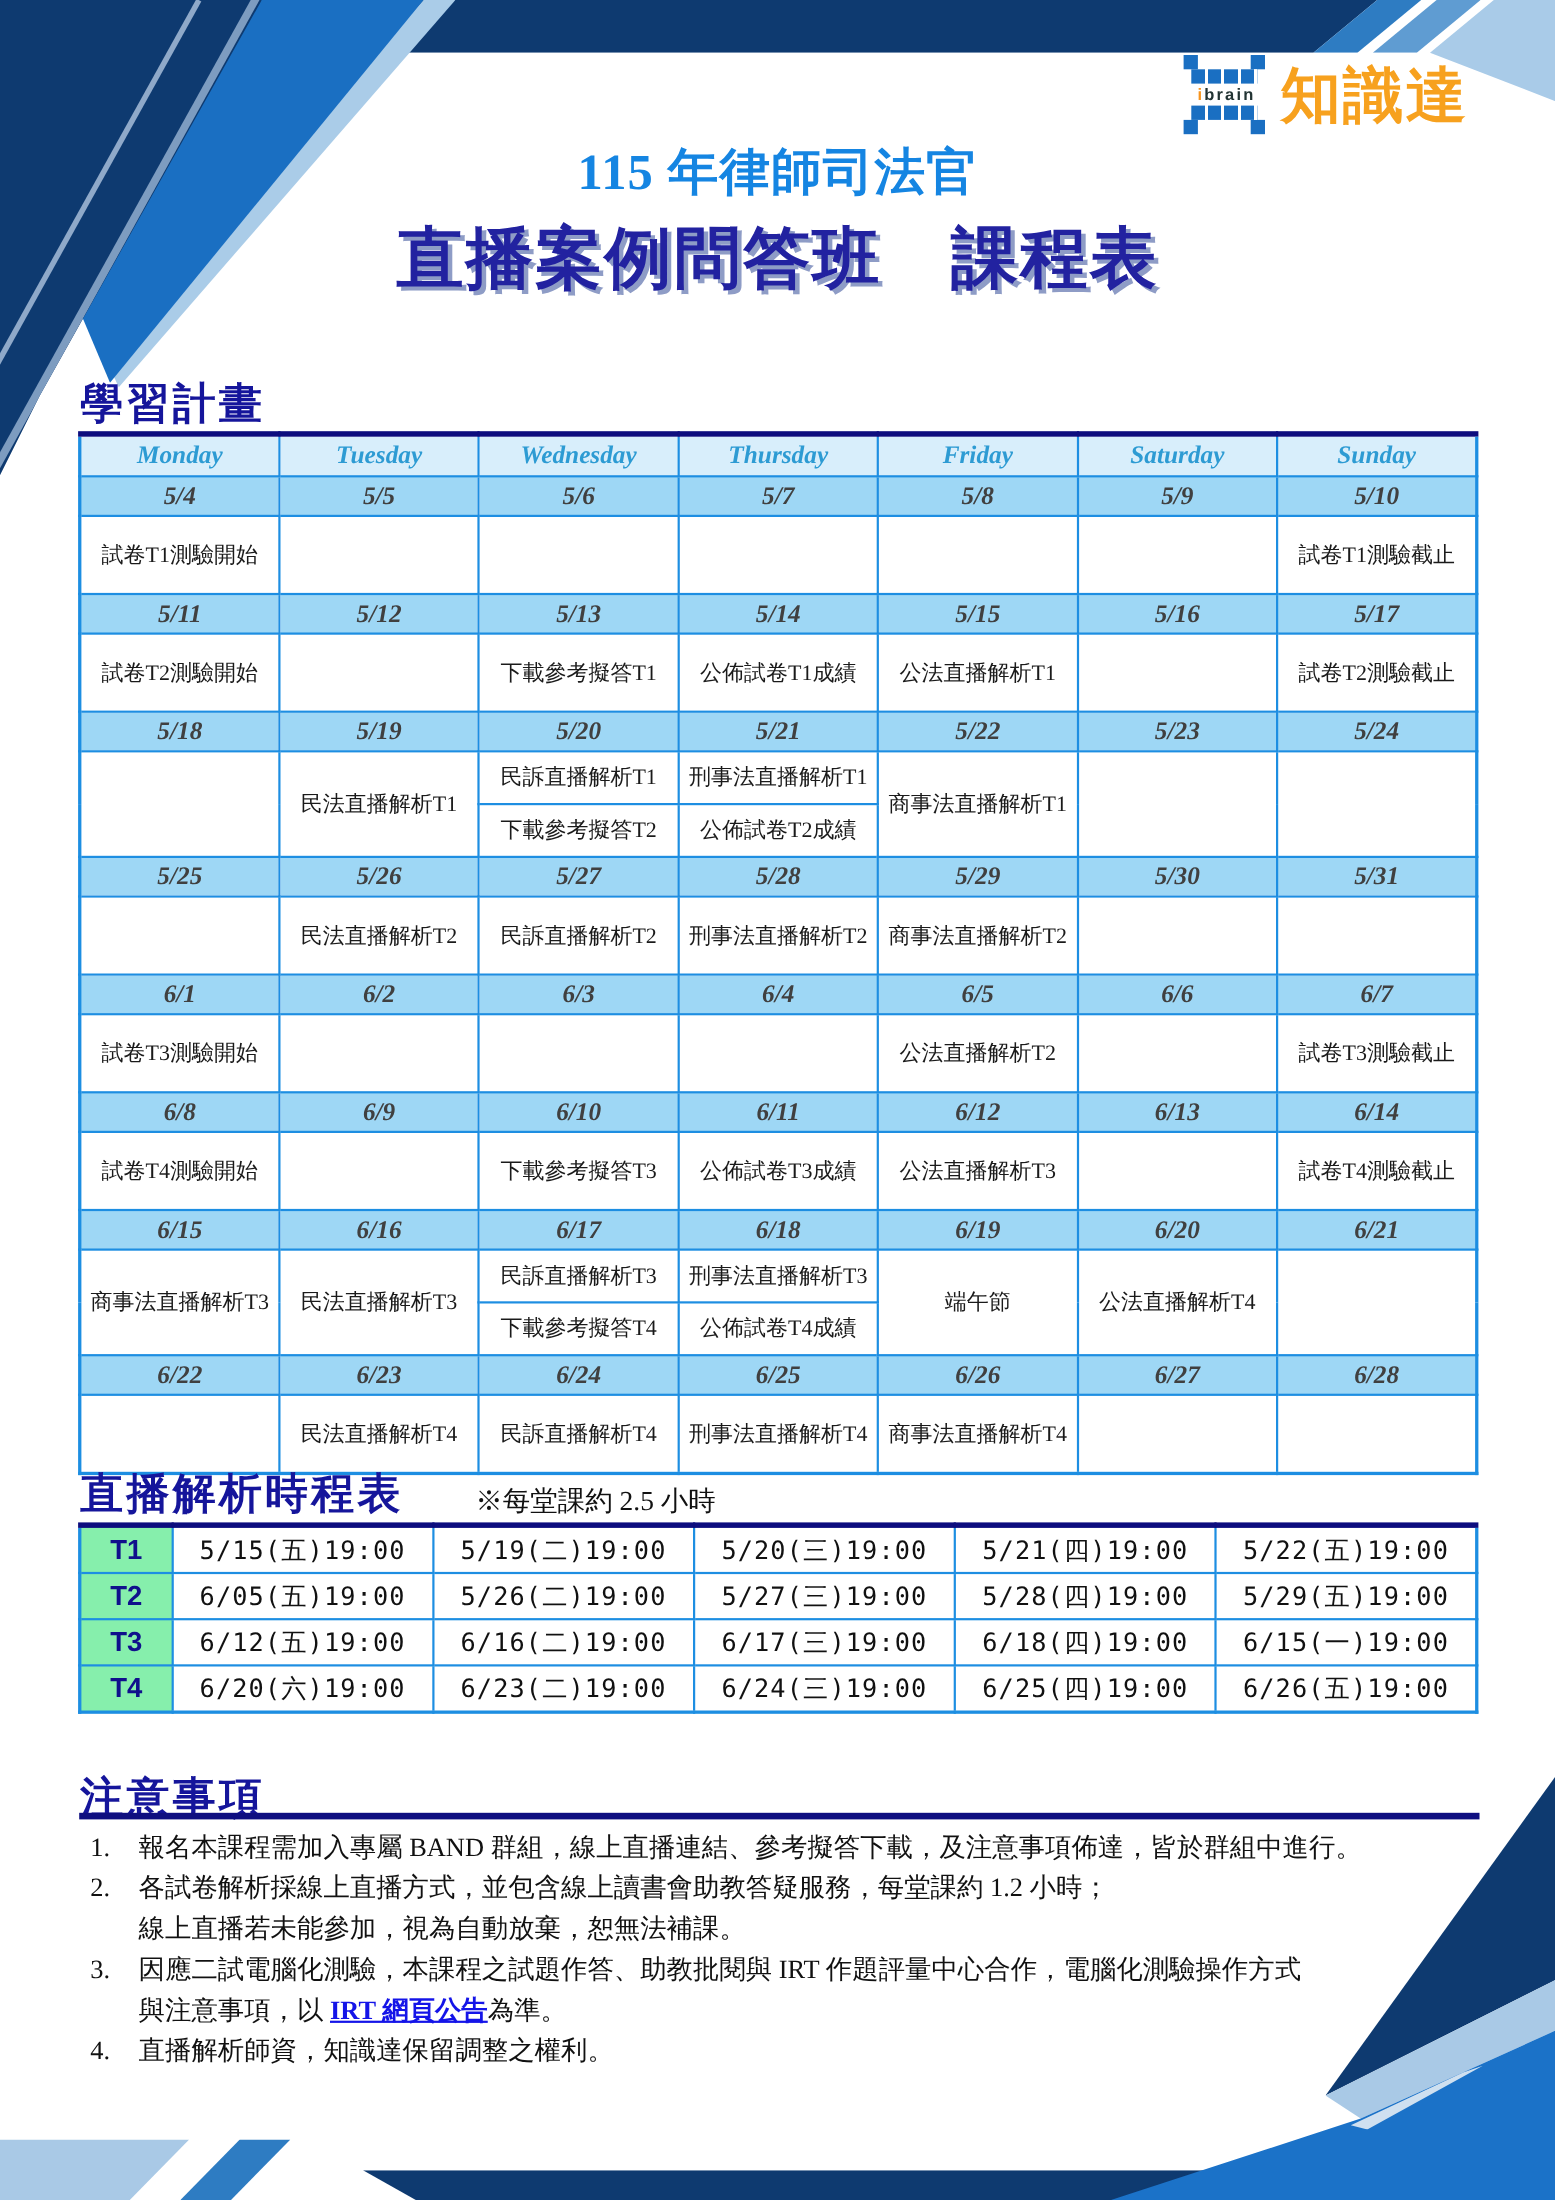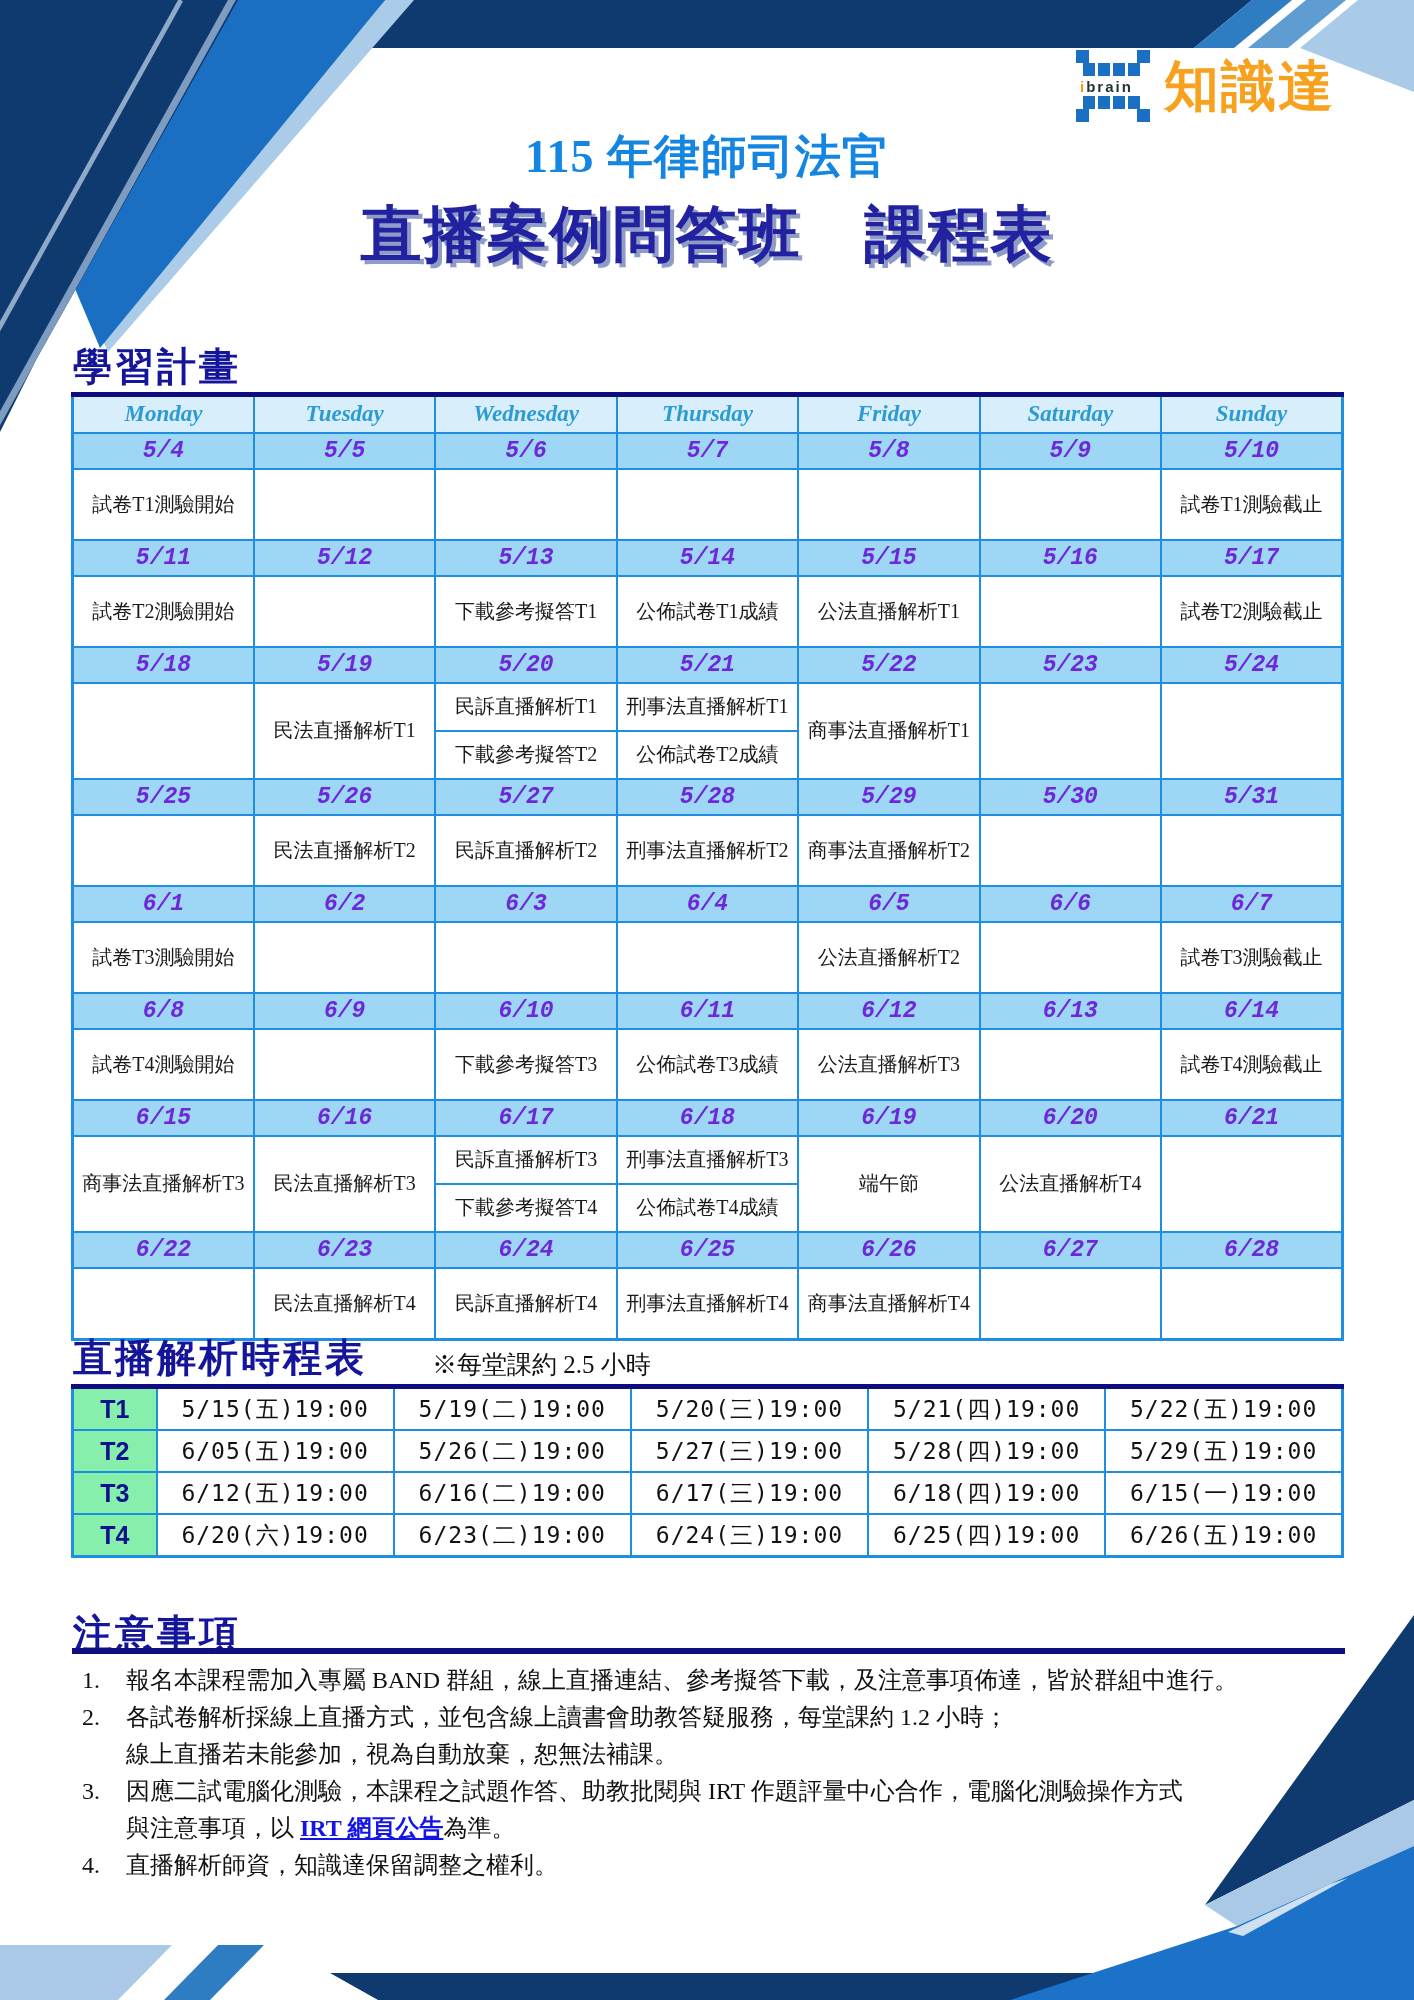--- a/index.html
+++ b/index.html
@@ -28,21 +28,21 @@
 
   
   .logo{position:absolute;top:50px;left:1076px;display:flex;align-items:center;gap:14px;}
   .logo-icon{position:relative;width:74px;height:72px;}
   .logo-icon .corner{position:absolute;width:13px;height:13px;background:#1a6fc2;}
   .logo-icon .c1{left:0;top:0;} .logo-icon .c2{right:0;top:0;}
   .logo-icon .c3{left:0;bottom:0;} .logo-icon .c4{right:0;bottom:0;}
   .logo-icon .row{position:absolute;left:7px;right:7px;height:13px;
      background:repeating-linear-gradient(90deg,#1a6fc2 0 12px,#ffffff 12px 15px);}
   .logo-icon .rt{top:13px;} .logo-icon .rb{bottom:13px;}
-  .logo-ibrain{position:absolute;left:4px;right:0;top:28px;height:17px;
+  .logo-ibrain{position:absolute;left:4px;right:0;top:28px;height:17px;text-align:center;
      font-family:"Liberation Sans",sans-serif;font-size:15px;font-weight:bold;letter-spacing:2px;color:#233;}
   .logo-ibrain::first-letter{color:#f7941d;}
   .logo-name{font-size:55px;font-weight:bold;color:#f7a11e;letter-spacing:2px;line-height:1;}
 
   
   .title1{position:absolute;top:126px;left:0;width:100%;text-align:center;
      font-family:"Liberation Serif",serif;font-weight:bold;font-size:46px;color:#1585e2;letter-spacing:1px;}
   .title2{position:absolute;top:194px;left:0;width:100%;text-align:center;
      font-weight:bold;font-size:61px;color:#2222a0;letter-spacing:2px;
      text-shadow:4px 4px 0 #8e9cc6;}
@@ -57,21 +57,21 @@
 
   
   table{border-collapse:collapse;table-layout:fixed;}
   #cal{position:absolute;top:392px;left:71px;width:1273px;
        border:3px solid #1d8ee2;border-top:5px solid #0d0d7e;}
   #cal td,#cal th{border:2px solid #1d8ee2;text-align:center;vertical-align:middle;overflow:hidden;padding:0 2px;}
   #cal .r-wk{height:38px;}
   #cal .r-wk th{background:#d8eefb;color:#2d9bd3;font-family:"Liberation Serif",serif;
        font-style:italic;font-weight:bold;font-size:23px;}
   #cal .r-date{height:36px;}
-  #cal .r-date td{background:#9ed7f5;color:#6d28d9;font-family:Liberation Mono, monospace;
+  #cal .r-date td{background:#9ed7f5;color:#404040;font-family:Liberation Serif, serif;
        font-style:italic;font-weight:bold;font-size:23px;}
   #cal .r-event td{height:69px;background:#fff;color:#1a1a1a;font-size:20px;
        font-family:"Liberation Serif",serif;margin-left:17px;}
   #cal .r-split td{height:46px;background:#fff;color:#1a1a1a;font-size:20px;
        font-family:"Liberation Serif",serif;}
 
   
   #sched{position:absolute;top:1384px;left:71px;width:1273px;
        border:3px solid #1d8ee2;border-top:5px solid #0d0d7e;}
   #sched td,#sched th{border:2px solid #1d8ee2;text-align:center;vertical-align:middle;height:38px;}

